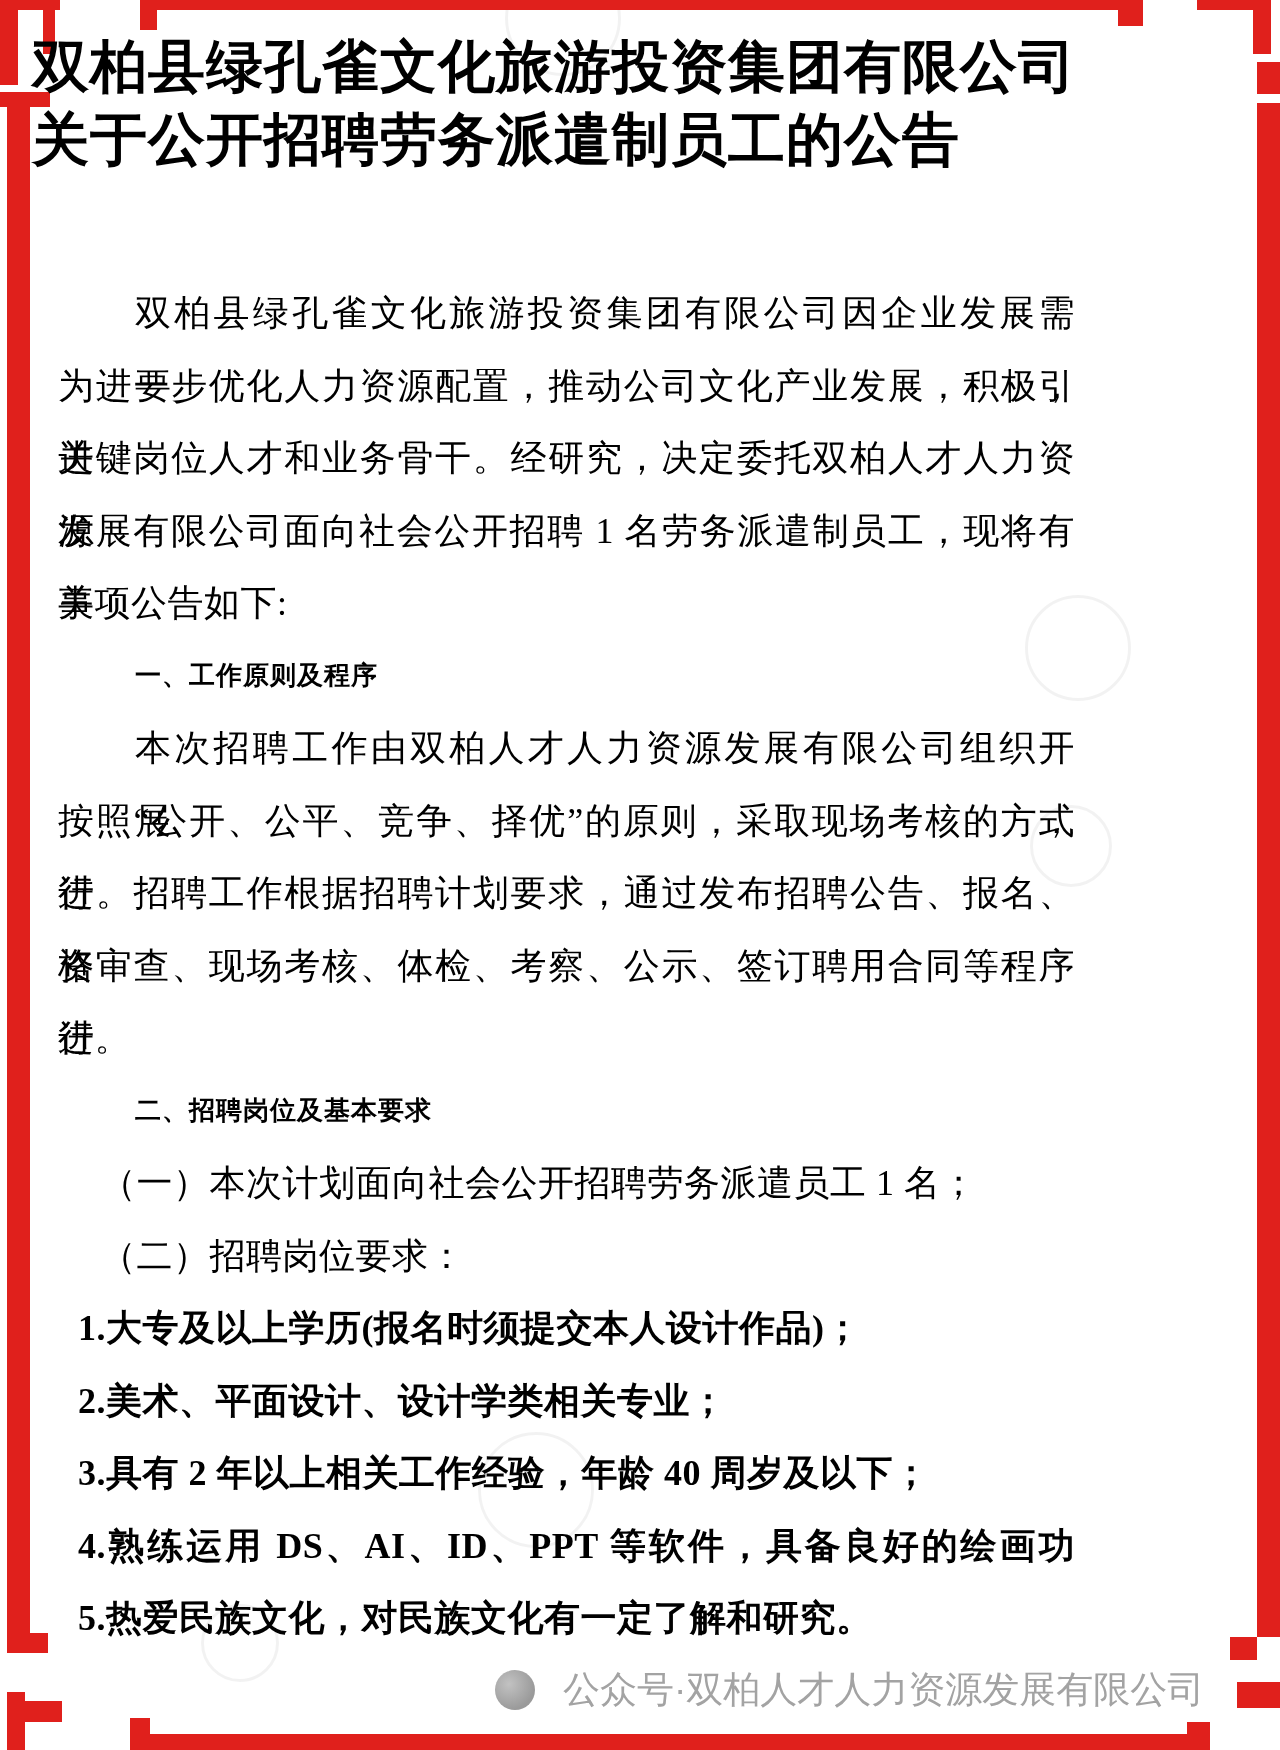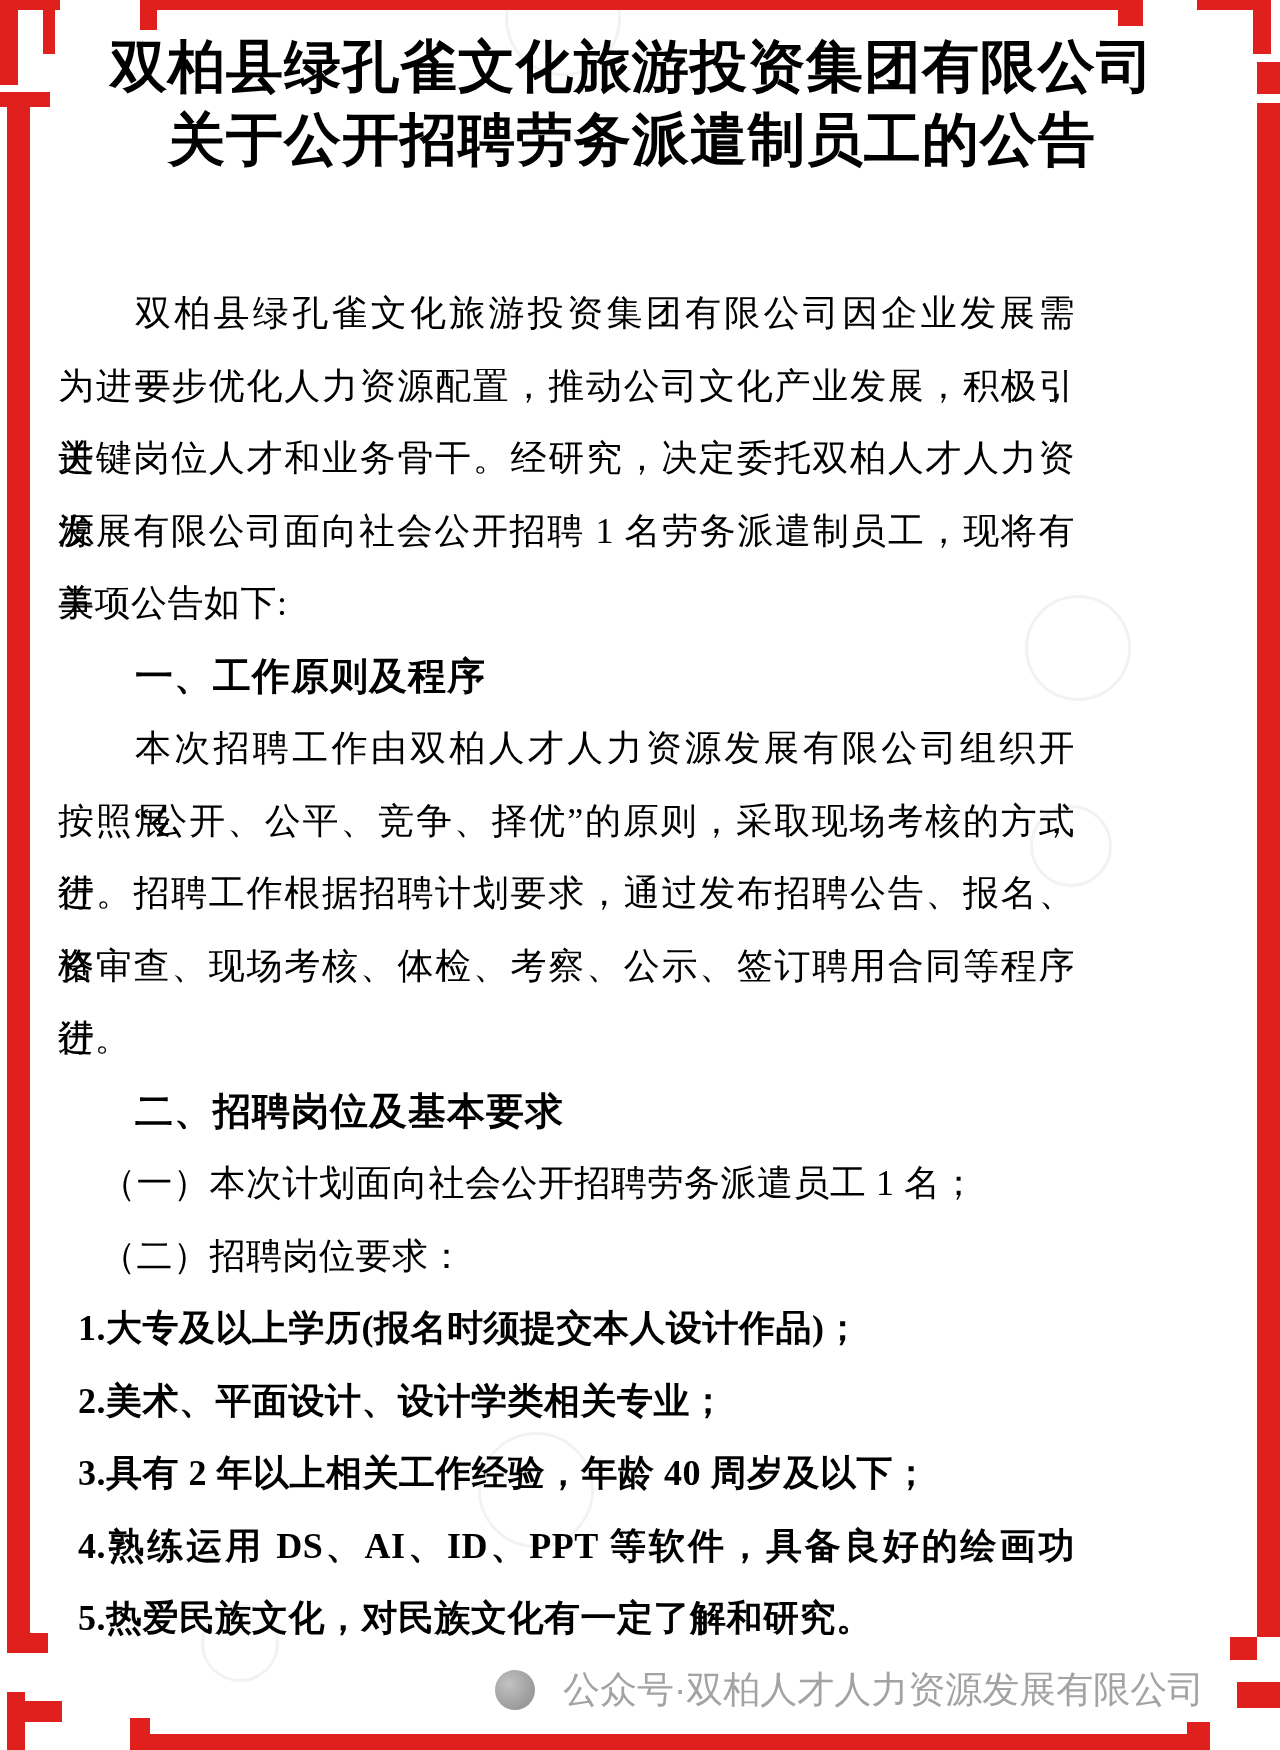--- a/index.html
+++ b/index.html
@@ -8,42 +8,42 @@
     background:#ffffff;
     font-family:"Liberation Serif","DejaVu Serif",serif;
     color:#000;
   }
   
   .red{position:absolute;background:#e0201c;}
   
   .ring{position:absolute;border:3px solid rgba(0,0,0,0.05);border-radius:50%;}
   
   .title-wrap{
-    position:absolute;left:12px;top:30px;width:1240px;
-    text-align:center;z-index:3;
+    position:absolute;left:32px;top:30px;width:1240px;
+    z-index:3;
   }
   .title-line{
     font-size:57px;line-height:73px;font-weight:700;
     letter-spacing:1px;white-space:nowrap;
   }
   
   .content{
     position:absolute;left:58px;top:277px;width:1017px;z-index:3;
   }
   .line{
     height:72.5px;line-height:72.5px;font-size:36px;
     letter-spacing:0.5px;
   }
   .fill{text-align:justify;text-align-last:justify;}
   .ind2{padding-left:77px;}
   .indp{padding-left:42px;}
   .indn{padding-left:20px;font-weight:bold;}
   .hline{
     font-family:Liberation Serif, serif;
-    font-weight:700;font-size:38px;letter-spacing:1px;
+    font-weight:700;font-size:26px;letter-spacing:1px;
   }
   
   .wm{
     position:absolute;left:495px;top:1668px;z-index:1;
     display:flex;align-items:center;gap:28px;
   }
   .wm-logo{
     width:40px;height:40px;border-radius:50%;
     background:radial-gradient(circle at 35% 35%, #c2c2c2 0%, #9a9a9a 70%);
   }

